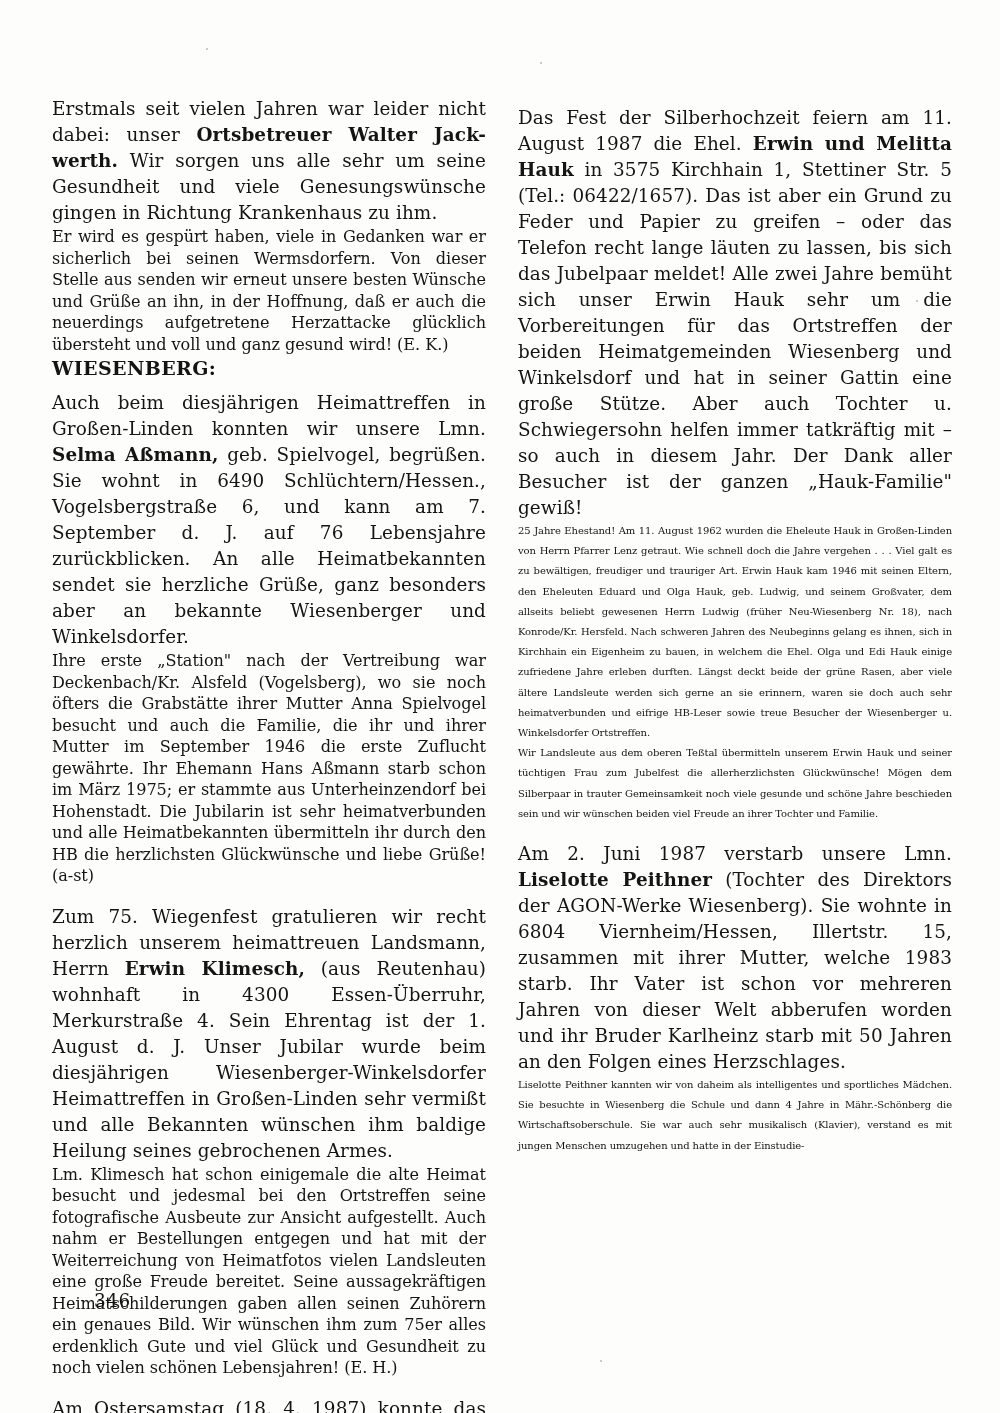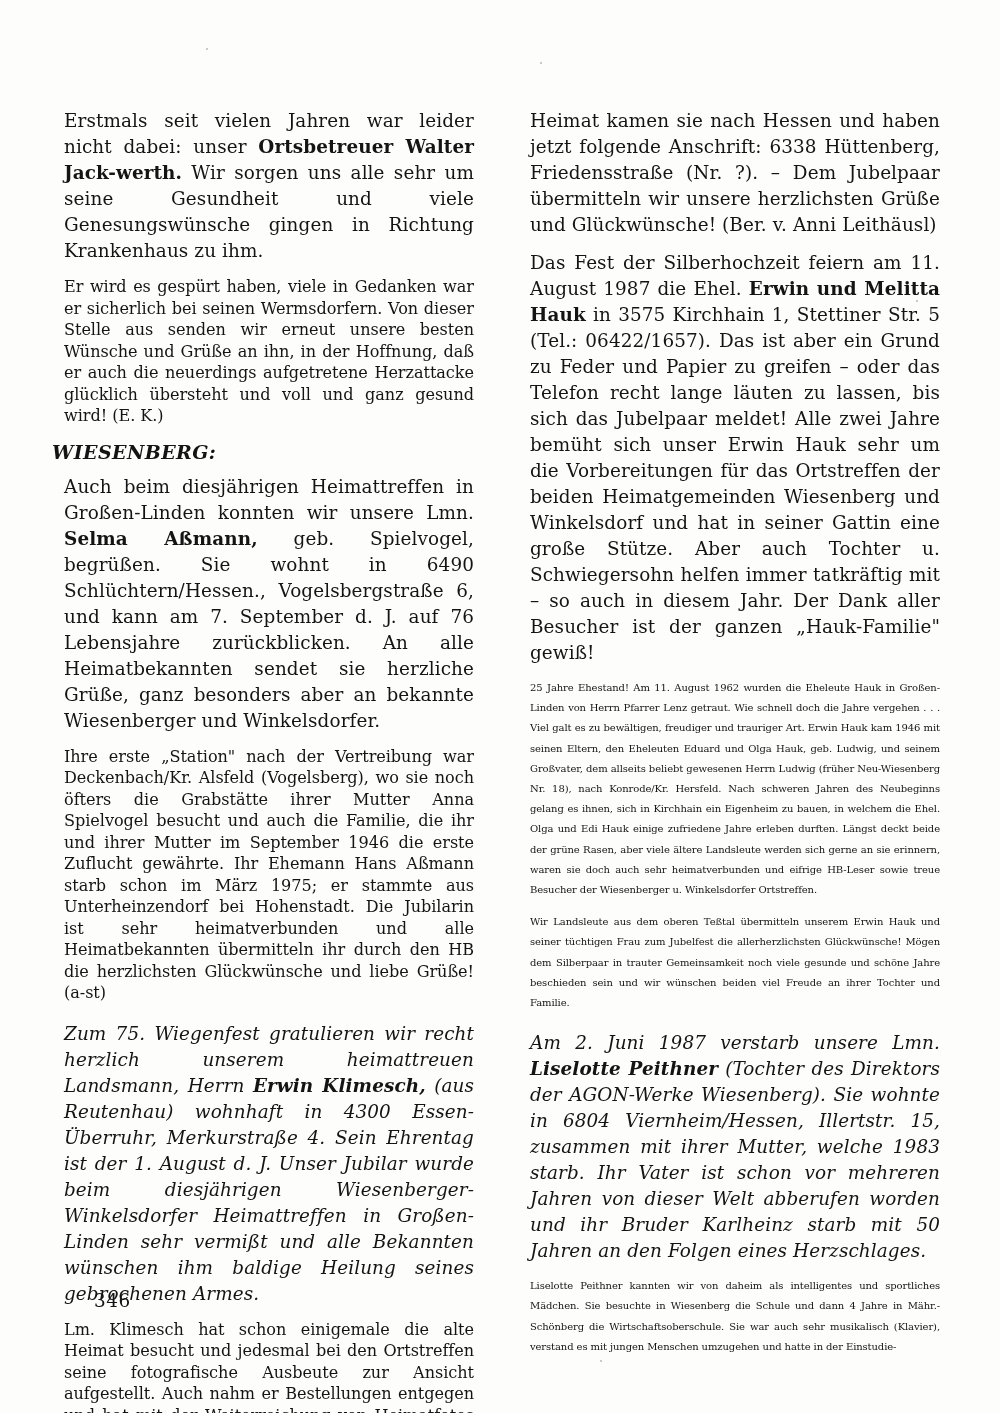--- a/index.html
+++ b/index.html
@@ -28,41 +28,41 @@
     top: 96px;
     width: 900px;
     display: flex;
     gap: 32px;
   }
   .col {
     width: 434px;
   }
   
   p {
-    margin: 12px;
+    margin: 0;
     text-align: justify;
     hyphens: manual;
   }
   .big {
     font-size: 18.4px;
     line-height: 26px;
     letter-spacing: 0.1px;
   }
   .small {
     font-size: 16.1px;
     line-height: 21.5px;
     letter-spacing: -0.05px;
   }
   .tiny {
     font-size: 10px;
     line-height: 20.2px;
     letter-spacing: -0.1px;
   }
   .gap-s { margin-top: 9px; }
-  .gap-m { margin-top: 17px; font-style: italic; }
+  .gap-m { margin-top: 17px; }
   .head {
     font-size: 19px;
     line-height: 26px;
     font-weight: bold;
     letter-spacing: 0.4px;
     margin: 0;
   }
   b, strong { font-weight: bold; }
   .pageno {
     position: absolute;
@@ -106,21 +106,20 @@
       <p class="big gap-m"><span>Zum 75. Wiegenfest gratulieren wir recht herzlich unserem heimattreuen Landsmann, Herrn </span><b>Erwin Klimesch,</b><span> (aus Reutenhau) wohnhaft in 4300 Essen-Überruhr, Merkurstraße 4. Sein Ehrentag ist der 1. August d. J. Unser Jubilar wurde beim diesjährigen Wiesenberger-Winkelsdorfer Heimattreffen in Großen-Linden sehr vermißt und alle Bekannten wünschen ihm baldige Heilung seines gebrochenen Armes.</span></p>
 
       <p class="small">Lm. Klimesch hat schon einigemale die alte Heimat besucht und jedesmal bei den Ortstreffen seine fotografische Ausbeute zur Ansicht aufgestellt. Auch nahm er Bestellungen entgegen und hat mit der Weiterreichung von Heimatfotos vielen Landsleuten eine große Freude bereitet. Seine aussagekräftigen Heimatschilderungen gaben allen seinen Zuhörern ein genaues Bild. Wir wünschen ihm zum 75er alles erdenklich Gute und viel Glück und Gesundheit zu noch vielen schönen Lebensjahren! (E. H.)</p>
 
       <p class="big gap-m"><span>Am Ostersamstag (18. 4. 1987) konnte das Ehepaar </span></p>
 
     </div>
 
     <div class="col">
 
-      <p class="big">Heimat kamen sie nach Hessen und haben jetzt folgende Anschrift: 6338 Hüttenberg, Friedensstraße (Nr. ?). – Dem Jubelpaar übermitteln wir unsere herzlichsten Grüße und Glückwünsche! (Ber. v. Anni Leithäusl)</p>
 
       <p class="big gap-s"><span>Das Fest der Silberhochzeit feiern am 11. August 1987 die Ehel. </span><b>Erwin und Melitta Hauk</b><span> in 3575 Kirchhain 1, Stettiner Str. 5 (Tel.: 06422/1657). Das ist aber ein Grund zu Feder und Papier zu greifen – oder das Telefon recht lange läuten zu lassen, bis sich das Jubelpaar meldet! Alle zwei Jahre bemüht sich unser Erwin Hauk sehr um die Vorbereitungen für das Ortstreffen der beiden Heimatgemeinden Wiesenberg und Winkelsdorf und hat in seiner Gattin eine große Stütze. Aber auch Tochter u. Schwiegersohn helfen immer tatkräftig mit – so auch in diesem Jahr. Der Dank aller Besucher ist der ganzen „Hauk-Familie" gewiß!</span></p>
 
       <p class="tiny">25 Jahre Ehestand! Am 11. August 1962 wurden die Eheleute Hauk in Großen-Linden von Herrn Pfarrer Lenz getraut. Wie schnell doch die Jahre vergehen . . . Viel galt es zu bewältigen, freudiger und trauriger Art. Erwin Hauk kam 1946 mit seinen Eltern, den Eheleuten Eduard und Olga Hauk, geb. Ludwig, und seinem Großvater, dem allseits beliebt gewesenen Herrn Ludwig (früher Neu-Wiesenberg Nr. 18), nach Konrode/Kr. Hersfeld. Nach schweren Jahren des Neubeginns gelang es ihnen, sich in Kirchhain ein Eigenheim zu bauen, in welchem die Ehel. Olga und Edi Hauk einige zufriedene Jahre erleben durften. Längst deckt beide der grüne Rasen, aber viele ältere Landsleute werden sich gerne an sie erinnern, waren sie doch auch sehr heimatverbunden und eifrige HB-Leser sowie treue Besucher der Wiesenberger u. Winkelsdorfer Ortstreffen.</p>
 
       <p class="tiny">Wir Landsleute aus dem oberen Teßtal übermitteln unserem Erwin Hauk und seiner tüchtigen Frau zum Jubelfest die allerherzlichsten Glückwünsche! Mögen dem Silberpaar in trauter Gemeinsamkeit noch viele gesunde und schöne Jahre beschieden sein und wir wünschen beiden viel Freude an ihrer Tochter und Familie.</p>
 
       <p class="big gap-m"><span>Am 2. Juni 1987 verstarb unsere Lmn. </span><b>Liselotte Peithner</b><span> (Tochter des Direktors der AGON-Werke Wiesenberg). Sie wohnte in 6804 Viernheim/Hessen, Illertstr. 15, zusammen mit ihrer Mutter, welche 1983 starb. Ihr Vater ist schon vor mehreren Jahren von dieser Welt abberufen worden und ihr Bruder Karlheinz starb mit 50 Jahren an den Folgen eines Herzschlages.</span></p>
 
       <p class="tiny">Liselotte Peithner kannten wir von daheim als intelligentes und sportliches Mädchen. Sie besuchte in Wiesenberg die Schule und dann 4 Jahre in Mähr.-Schönberg die Wirtschaftsoberschule. Sie war auch sehr musikalisch (Klavier), verstand es mit jungen Menschen umzugehen und hatte in der Einstudie-</p>

